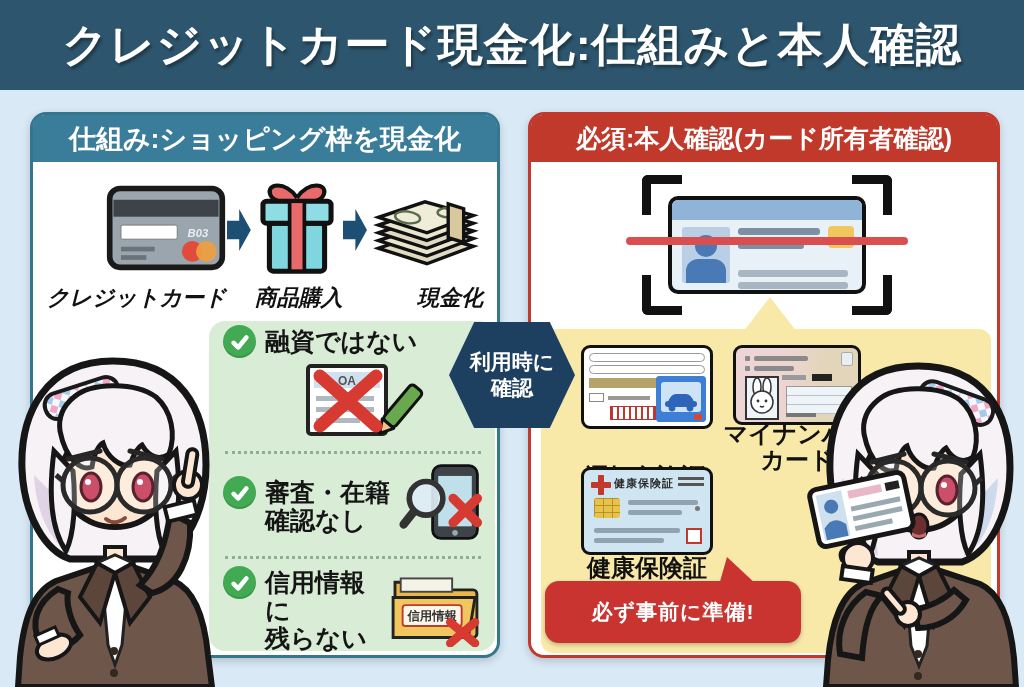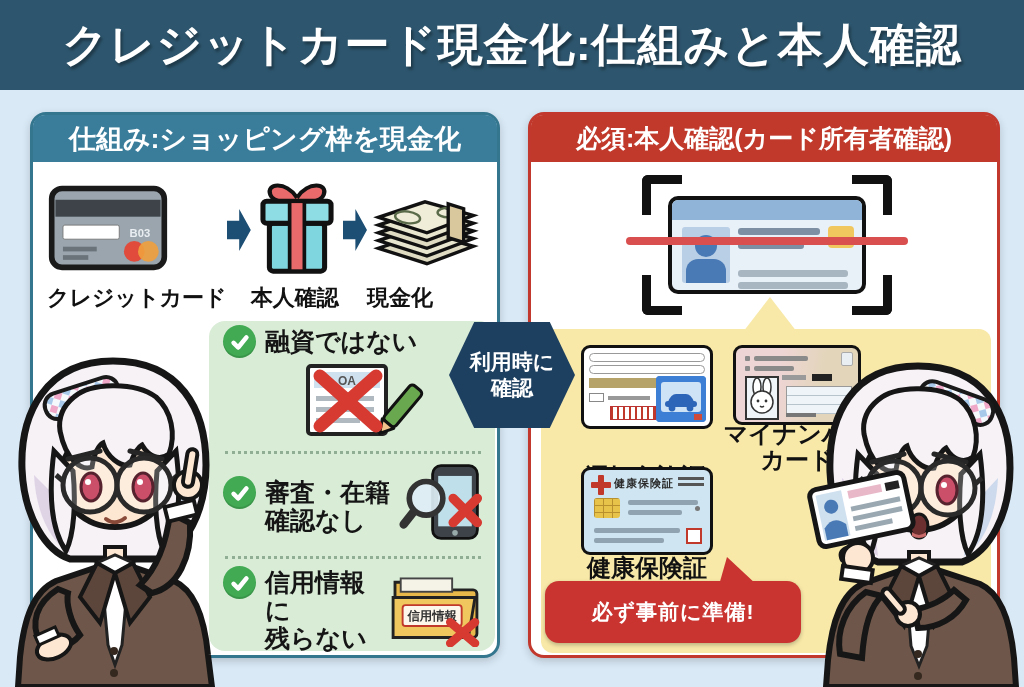--- a/index.html
+++ b/index.html
@@ -32,21 +32,21 @@
     align-items:center; justify-content:center; color:#fff; font-weight:bold;
   }
   .panel-left .panel-header{ background:#3a7d9b; font-size:27px; }
   .panel-right .panel-header{ background:#c0392b; font-size:25px; }
 
   
   .flow{
     position:absolute; left:6px; top:58px; width:452px; height:150px;
     display:flex; align-items:flex-start; justify-content:space-between; padding:0 8px;
   }
-  .flow-step{ display:flex; flex-direction:column; align-items:flex-start; }
+  .flow-step{ display:flex; flex-direction:column; align-items:flex-end;font-style:italic; }
   .flow-icon{ height:108px; display:flex; align-items:center; justify-content:center; }
   .flow-label{ font-size:22px; font-weight:bold; color:#111; margin-top:2px; white-space:nowrap; }
   .flow-arrow{
     width:48px; height:42px; background:#1d4e74; margin-top:36px;
     clip-path:polygon(0 28%, 52% 28%, 52% 0, 100% 50%, 52% 100%, 52% 72%, 0 72%);
   }
 
   
   .green-box{
     position:absolute; left:176px; top:206px; width:286px; height:330px;
@@ -207,21 +207,21 @@
     <div class="flow-step">
       <div class="flow-icon">
         <svg width="92" height="104" viewBox="0 0 100 112">
           <path d="M50 24 C38 6 16 8 21 21 C24 29 40 31 50 27" fill="#e86a6a" stroke="#111" stroke-width="4.5"></path>
           <path d="M50 24 C62 6 84 8 79 21 C76 29 60 31 50 27" fill="#e86a6a" stroke="#111" stroke-width="4.5"></path>
           <rect x="20" y="52" width="60" height="52" rx="4" fill="#7fd6de" stroke="#111" stroke-width="5.5"></rect>
           <rect x="13" y="28" width="74" height="24" rx="4" fill="#8fdde4" stroke="#111" stroke-width="5.5"></rect>
           <rect x="42" y="28" width="16" height="76" fill="#e86a6a" stroke="#111" stroke-width="4"></rect>
         </svg>
       </div>
-      <div class="flow-label">本人確認</div>
+      <div class="flow-label">商品購入</div>
     </div>
 
     <div class="flow-arrow"></div>
 
     <div class="flow-step">
       <div class="flow-icon">
         <svg width="116" height="90" viewBox="0 0 120 92">
           <g stroke="#111" stroke-width="3.5">
             <path d="M12 68 L62 84 L110 66 L60 52 Z" fill="#dedbc2"></path>
             <path d="M12 60 L62 76 L110 58 L60 44 Z" fill="#e9e6cf"></path>

